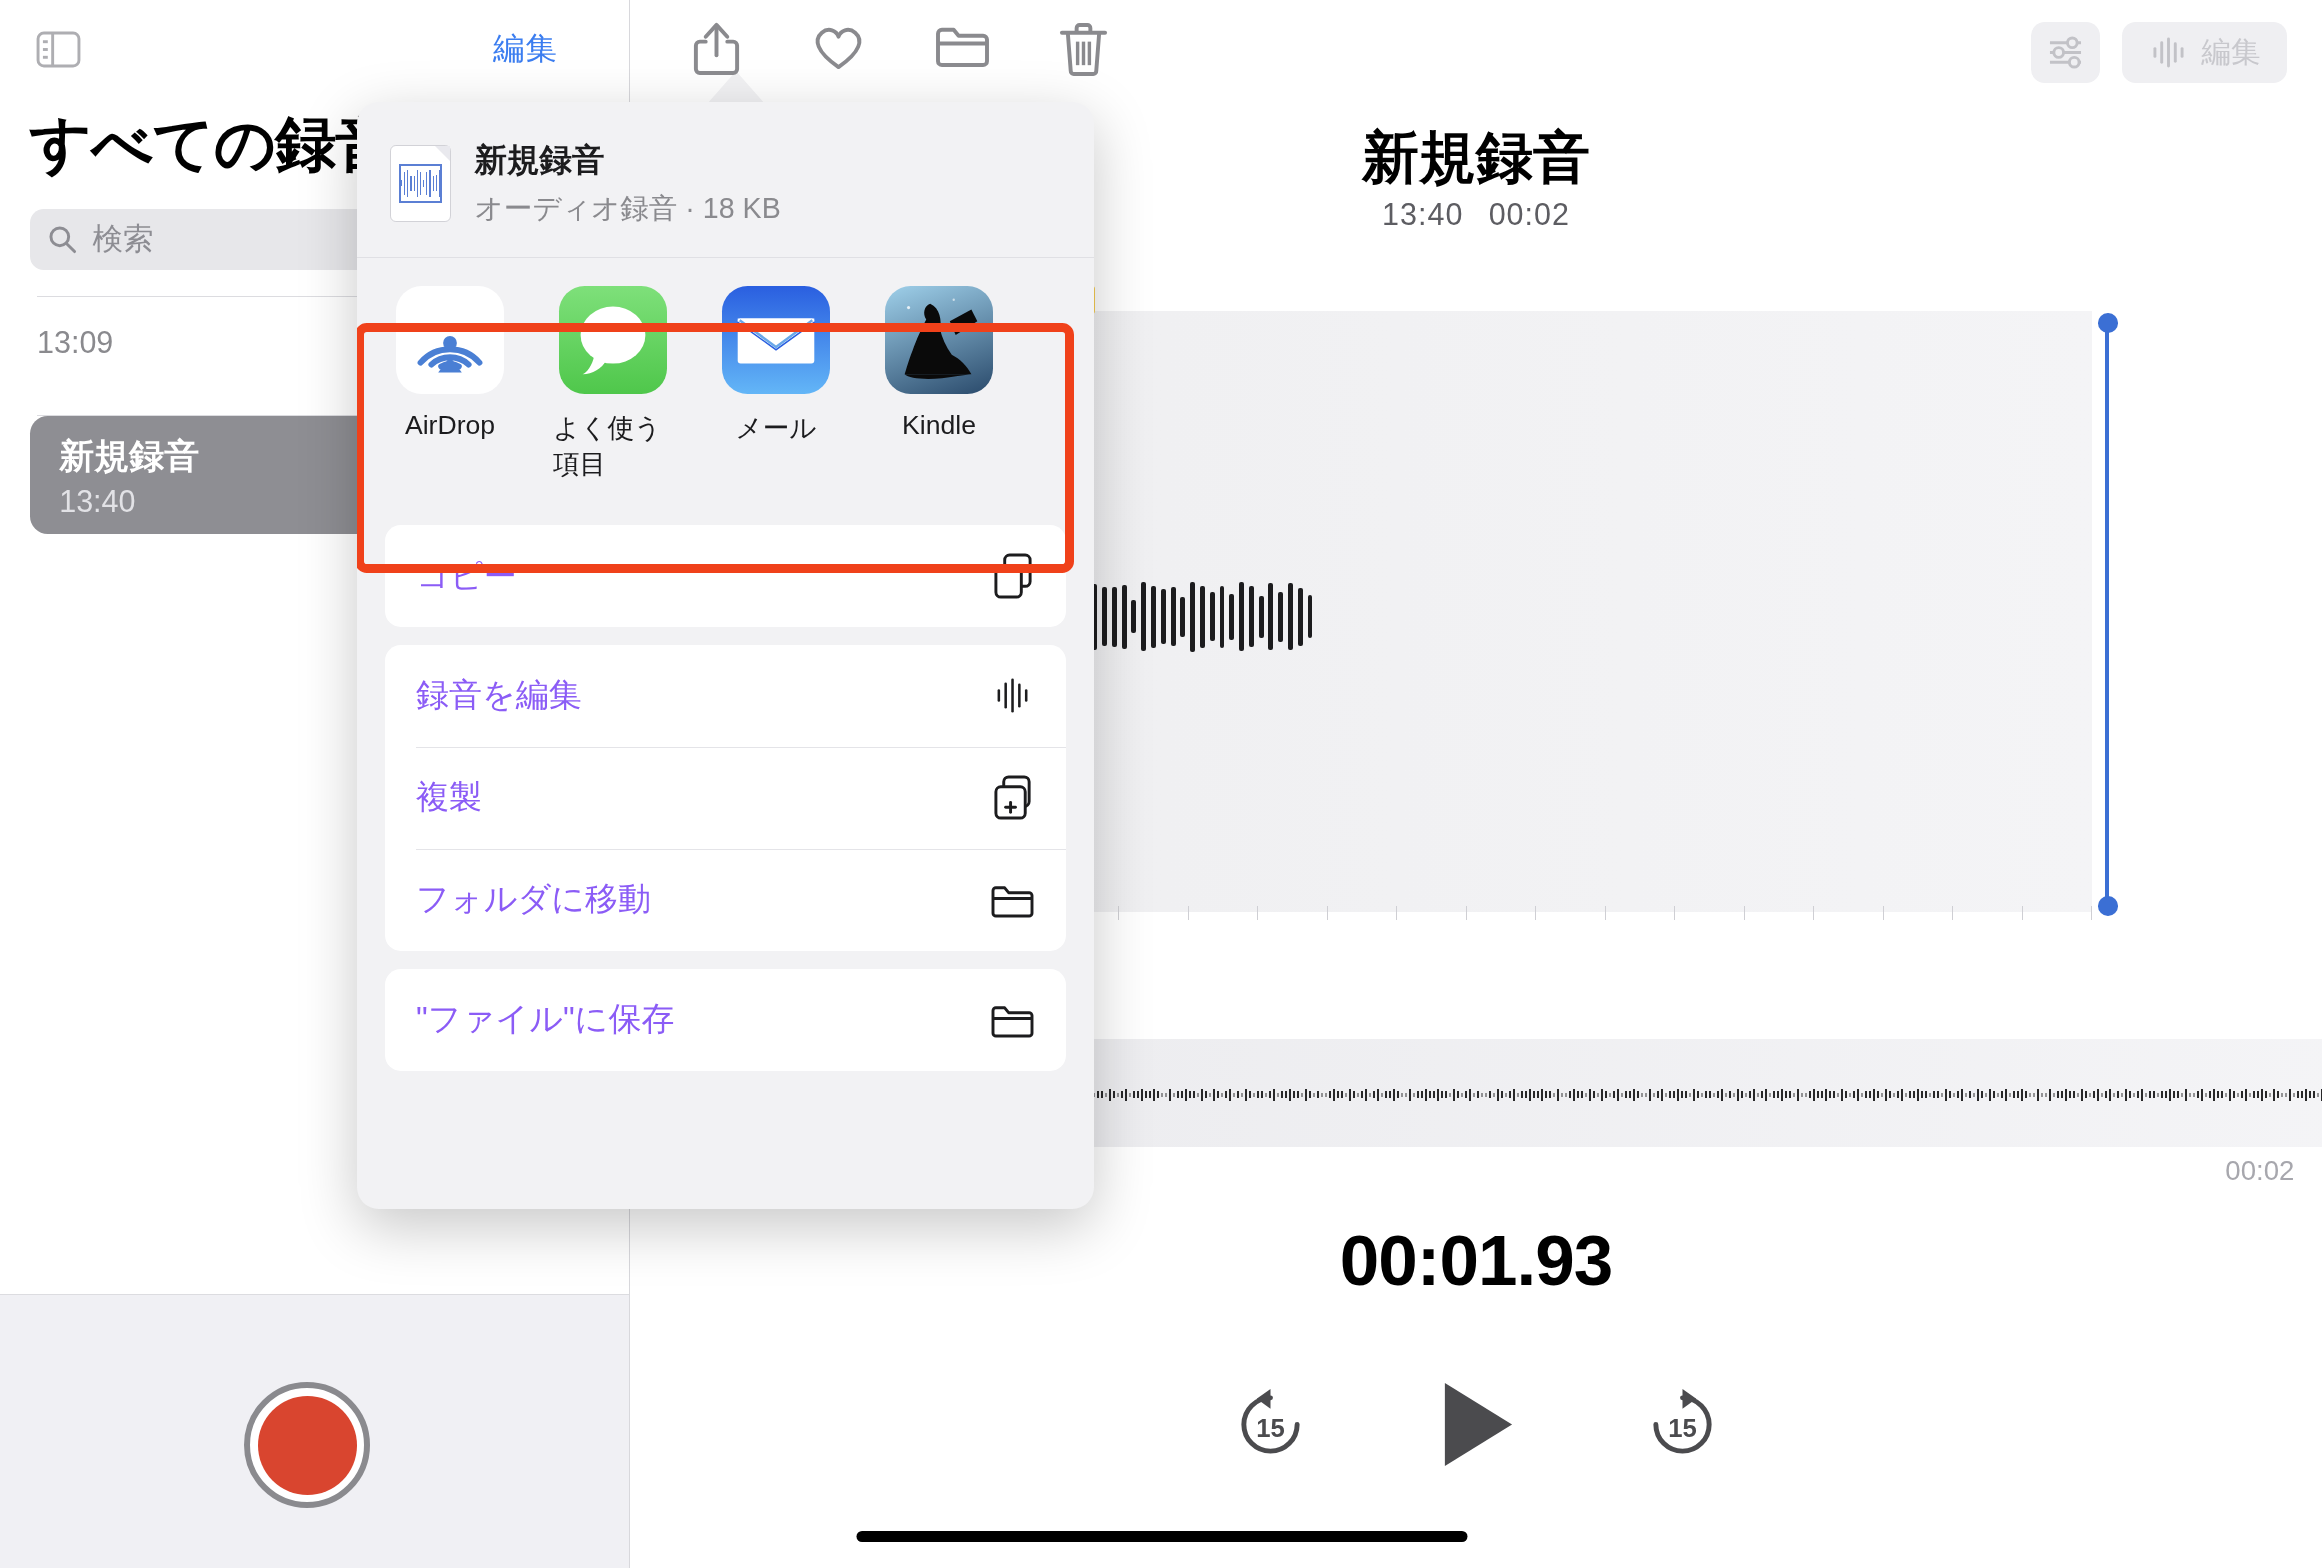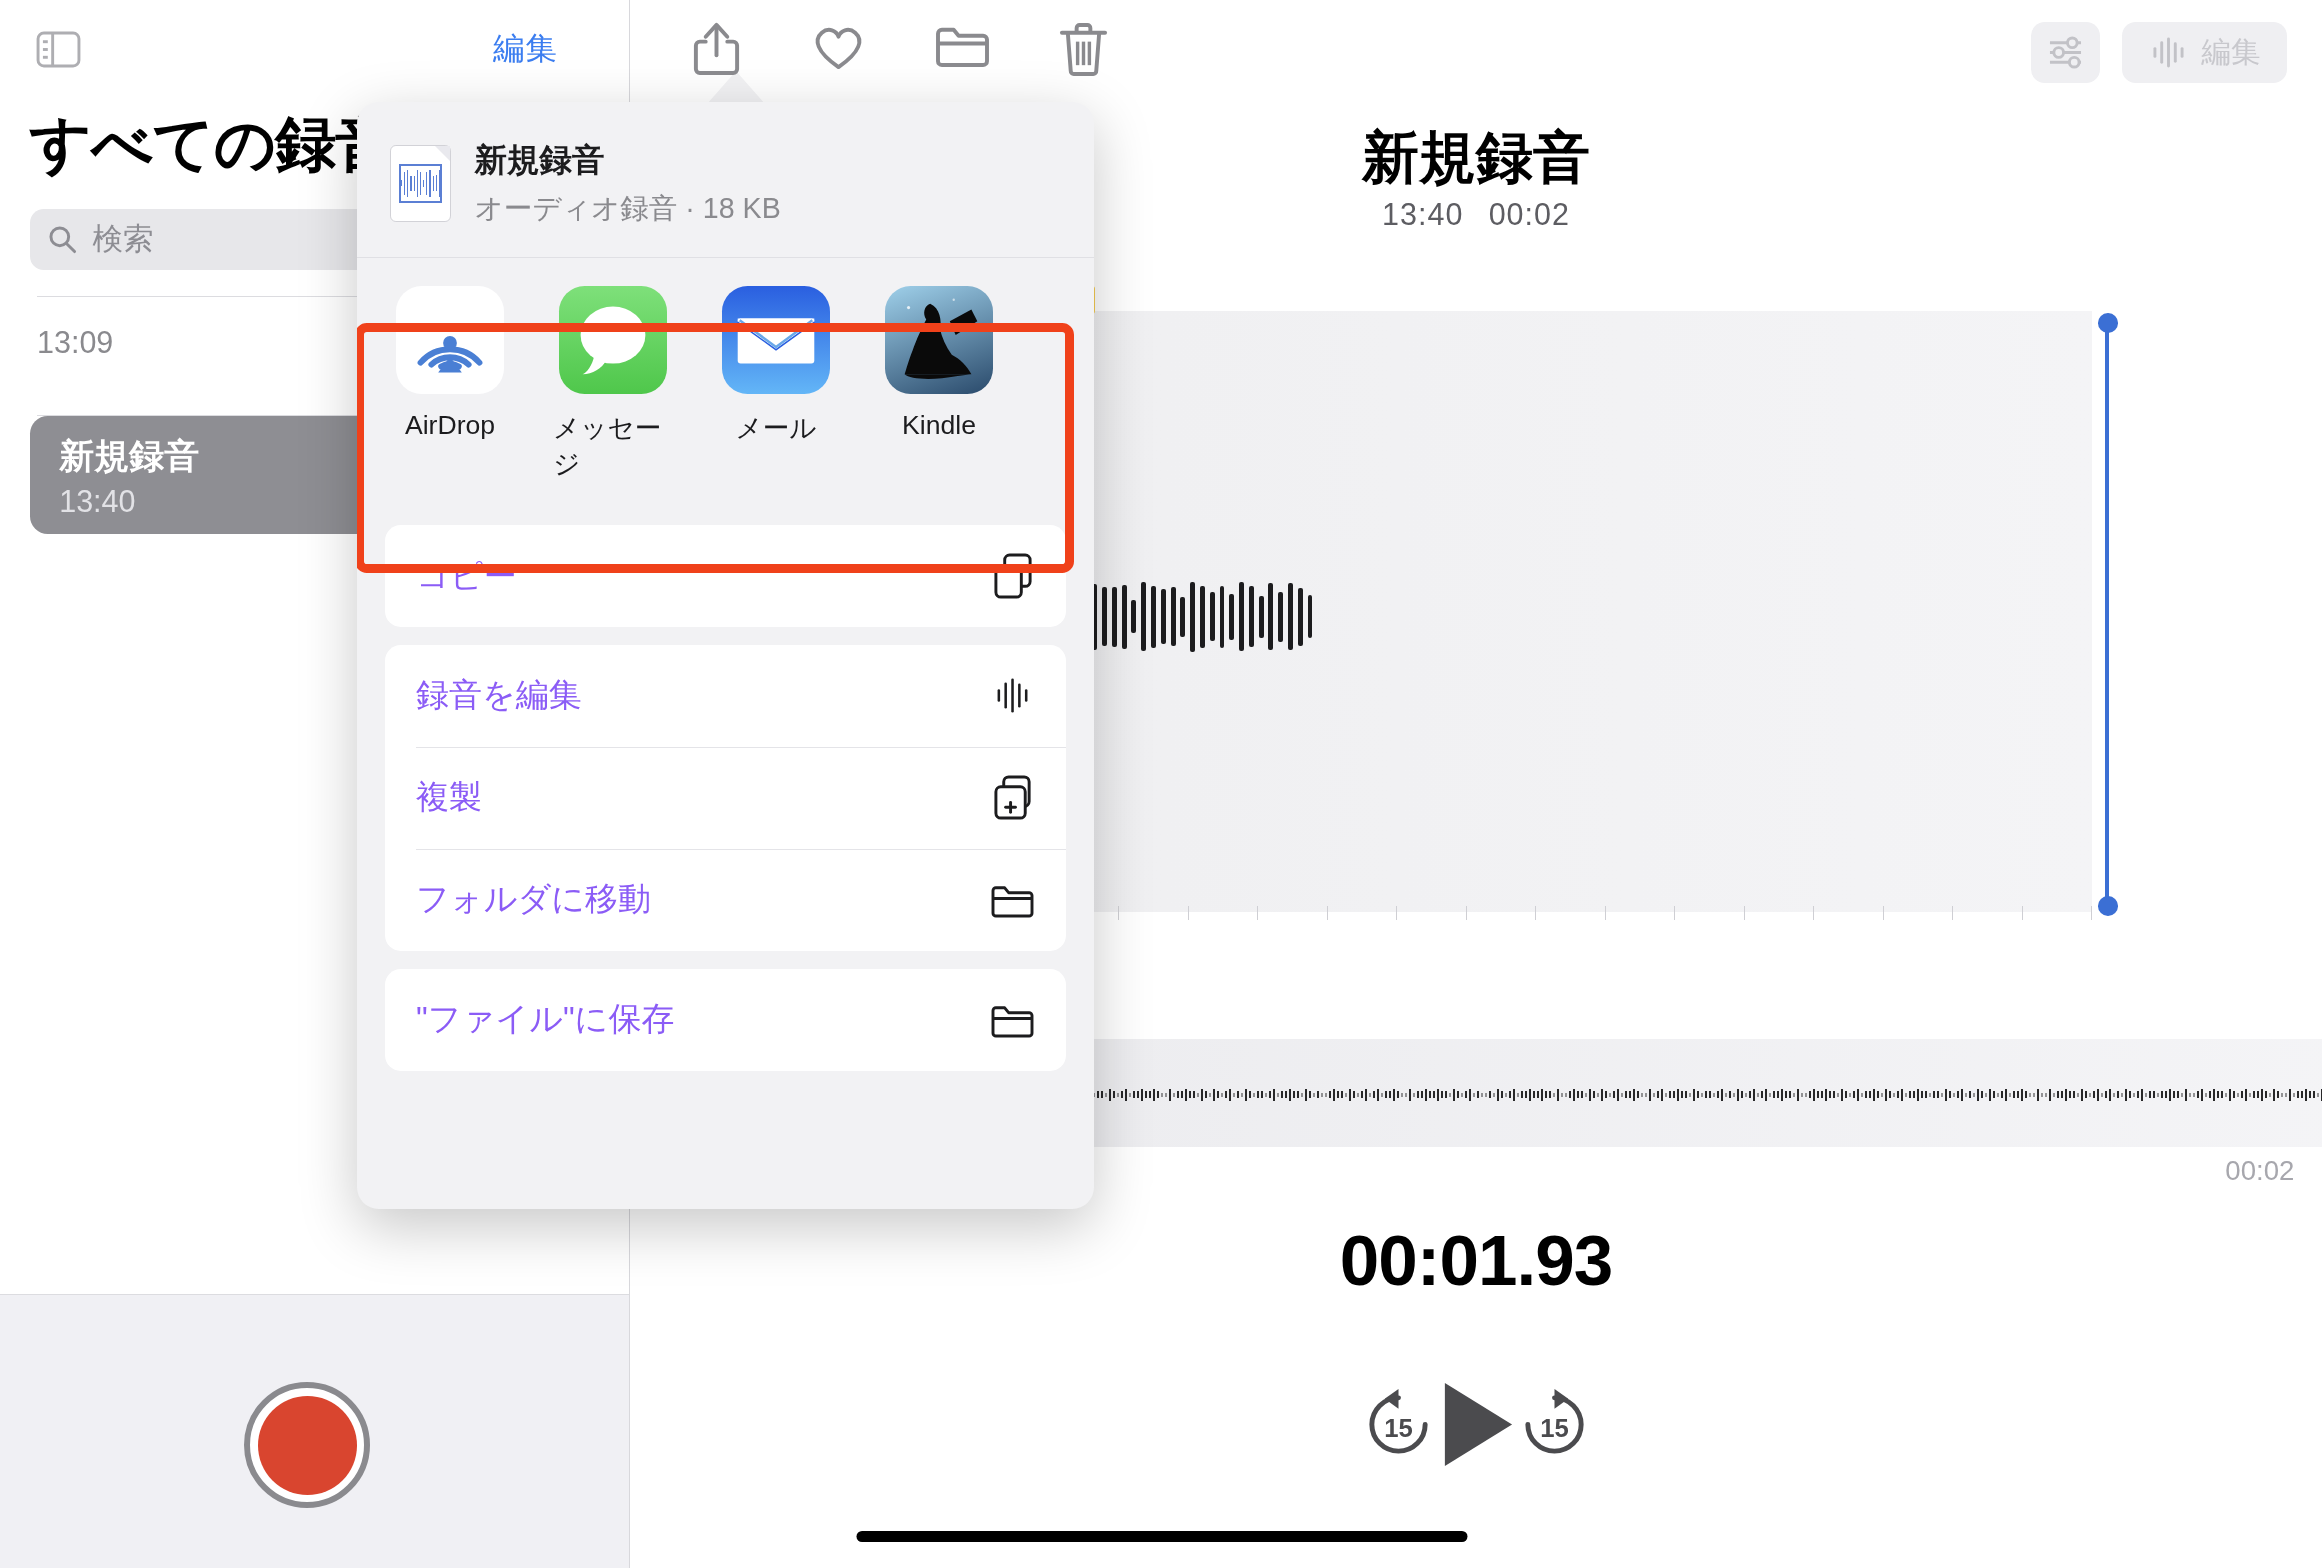--- a/index.html
+++ b/index.html
@@ -125,21 +125,21 @@
   .overview-wave i { display:block; width:2px; background:#1c1c1e; }
   .overview-label { position:absolute; right:27.6px; top:1155px; font-size:27.6px; color:#a7a7ad; }
 
   
   .big-timer {
     position:absolute; left:0; right:0; top:1220px; text-align:center;
     font-size:71px; font-weight:bold; color:#000; letter-spacing:-1px;
   }
   .transport {
     position:absolute; left:0; right:0; top:1379px;
-    display:flex; justify-content:center; align-items:center; 
+    display:flex; justify-content:center; align-items:center; gap:128px;
   }
   .transport .btn { display:flex; align-items:center; justify-content:center; color:#4b4b4e; }
 
   .home-indicator {
     position:absolute; left:50%; transform:translateX(-50%); bottom:25.6px;
     width:611px; height:11.8px; border-radius:5.9px; background:#000;
   }
 
   
   .share-sheet {
@@ -888,21 +888,21 @@
         <div class="app-label">AirDrop</div>
       </div>
 
       <div class="app-tile">
         <div class="app-icon" style="background:linear-gradient(#7ee07a,#4fc74b);">
           <svg width="108" height="108" viewBox="0 0 110 110">
             <ellipse cx="55" cy="50" rx="33" ry="29" fill="#fff"></ellipse>
             <path d="M36 70 C34 82 28 88 24 90 C34 90 44 84 48 76 Z" fill="#fff"></path>
           </svg>
         </div>
-        <div class="app-label">メッセージ</div>
+        <div class="app-label">よく使う項目</div>
       </div>
 
       <div class="app-tile">
         <div class="app-icon" style="background:linear-gradient(#2a5fe0,#63b6f7);">
           <svg width="108" height="108" viewBox="0 0 110 110">
             <rect x="16" y="33" width="78" height="46" rx="3" fill="#fff"></rect>
             <path d="M16 36 L55 64 L94 36" fill="none" stroke="#2a5fe0" stroke-width="3"></path>
             <path d="M16 36 L55 64 L94 36 L94 33 L16 33 Z" fill="#fff"></path>
             <path d="M18 35 L55 62 L92 35" fill="none" stroke="#6aa8e8" stroke-width="2.5"></path>
           </svg>

